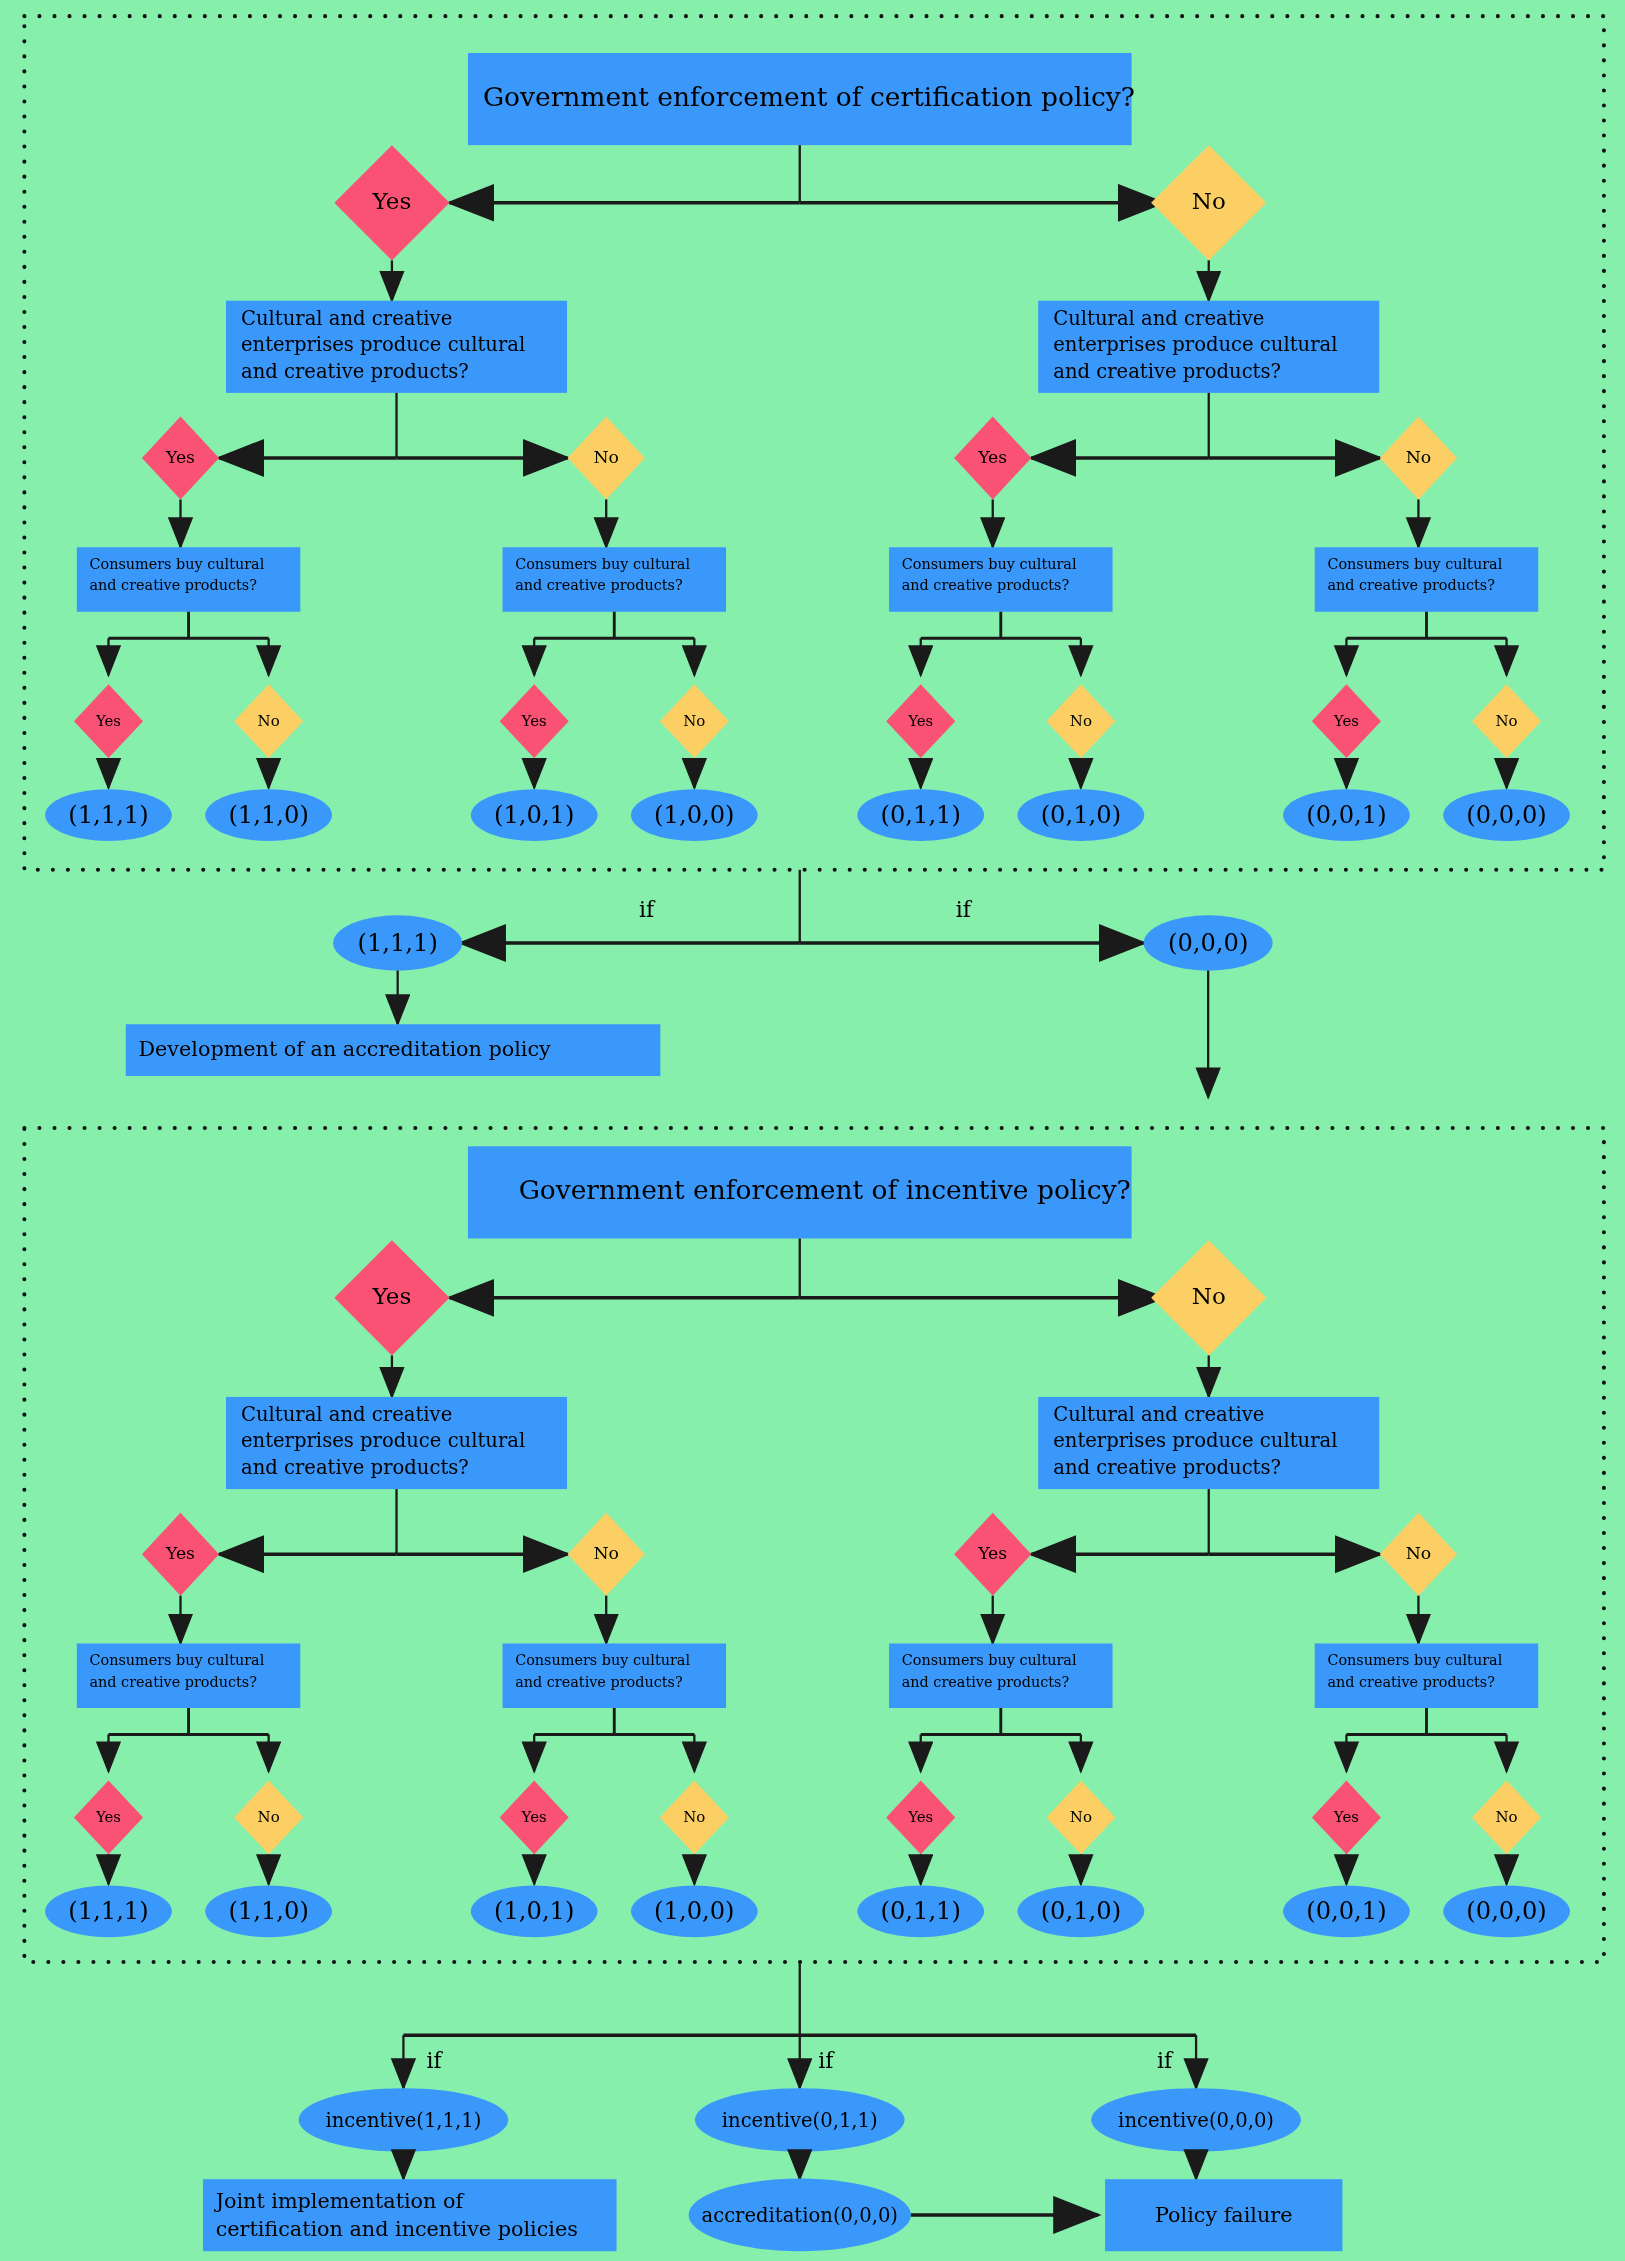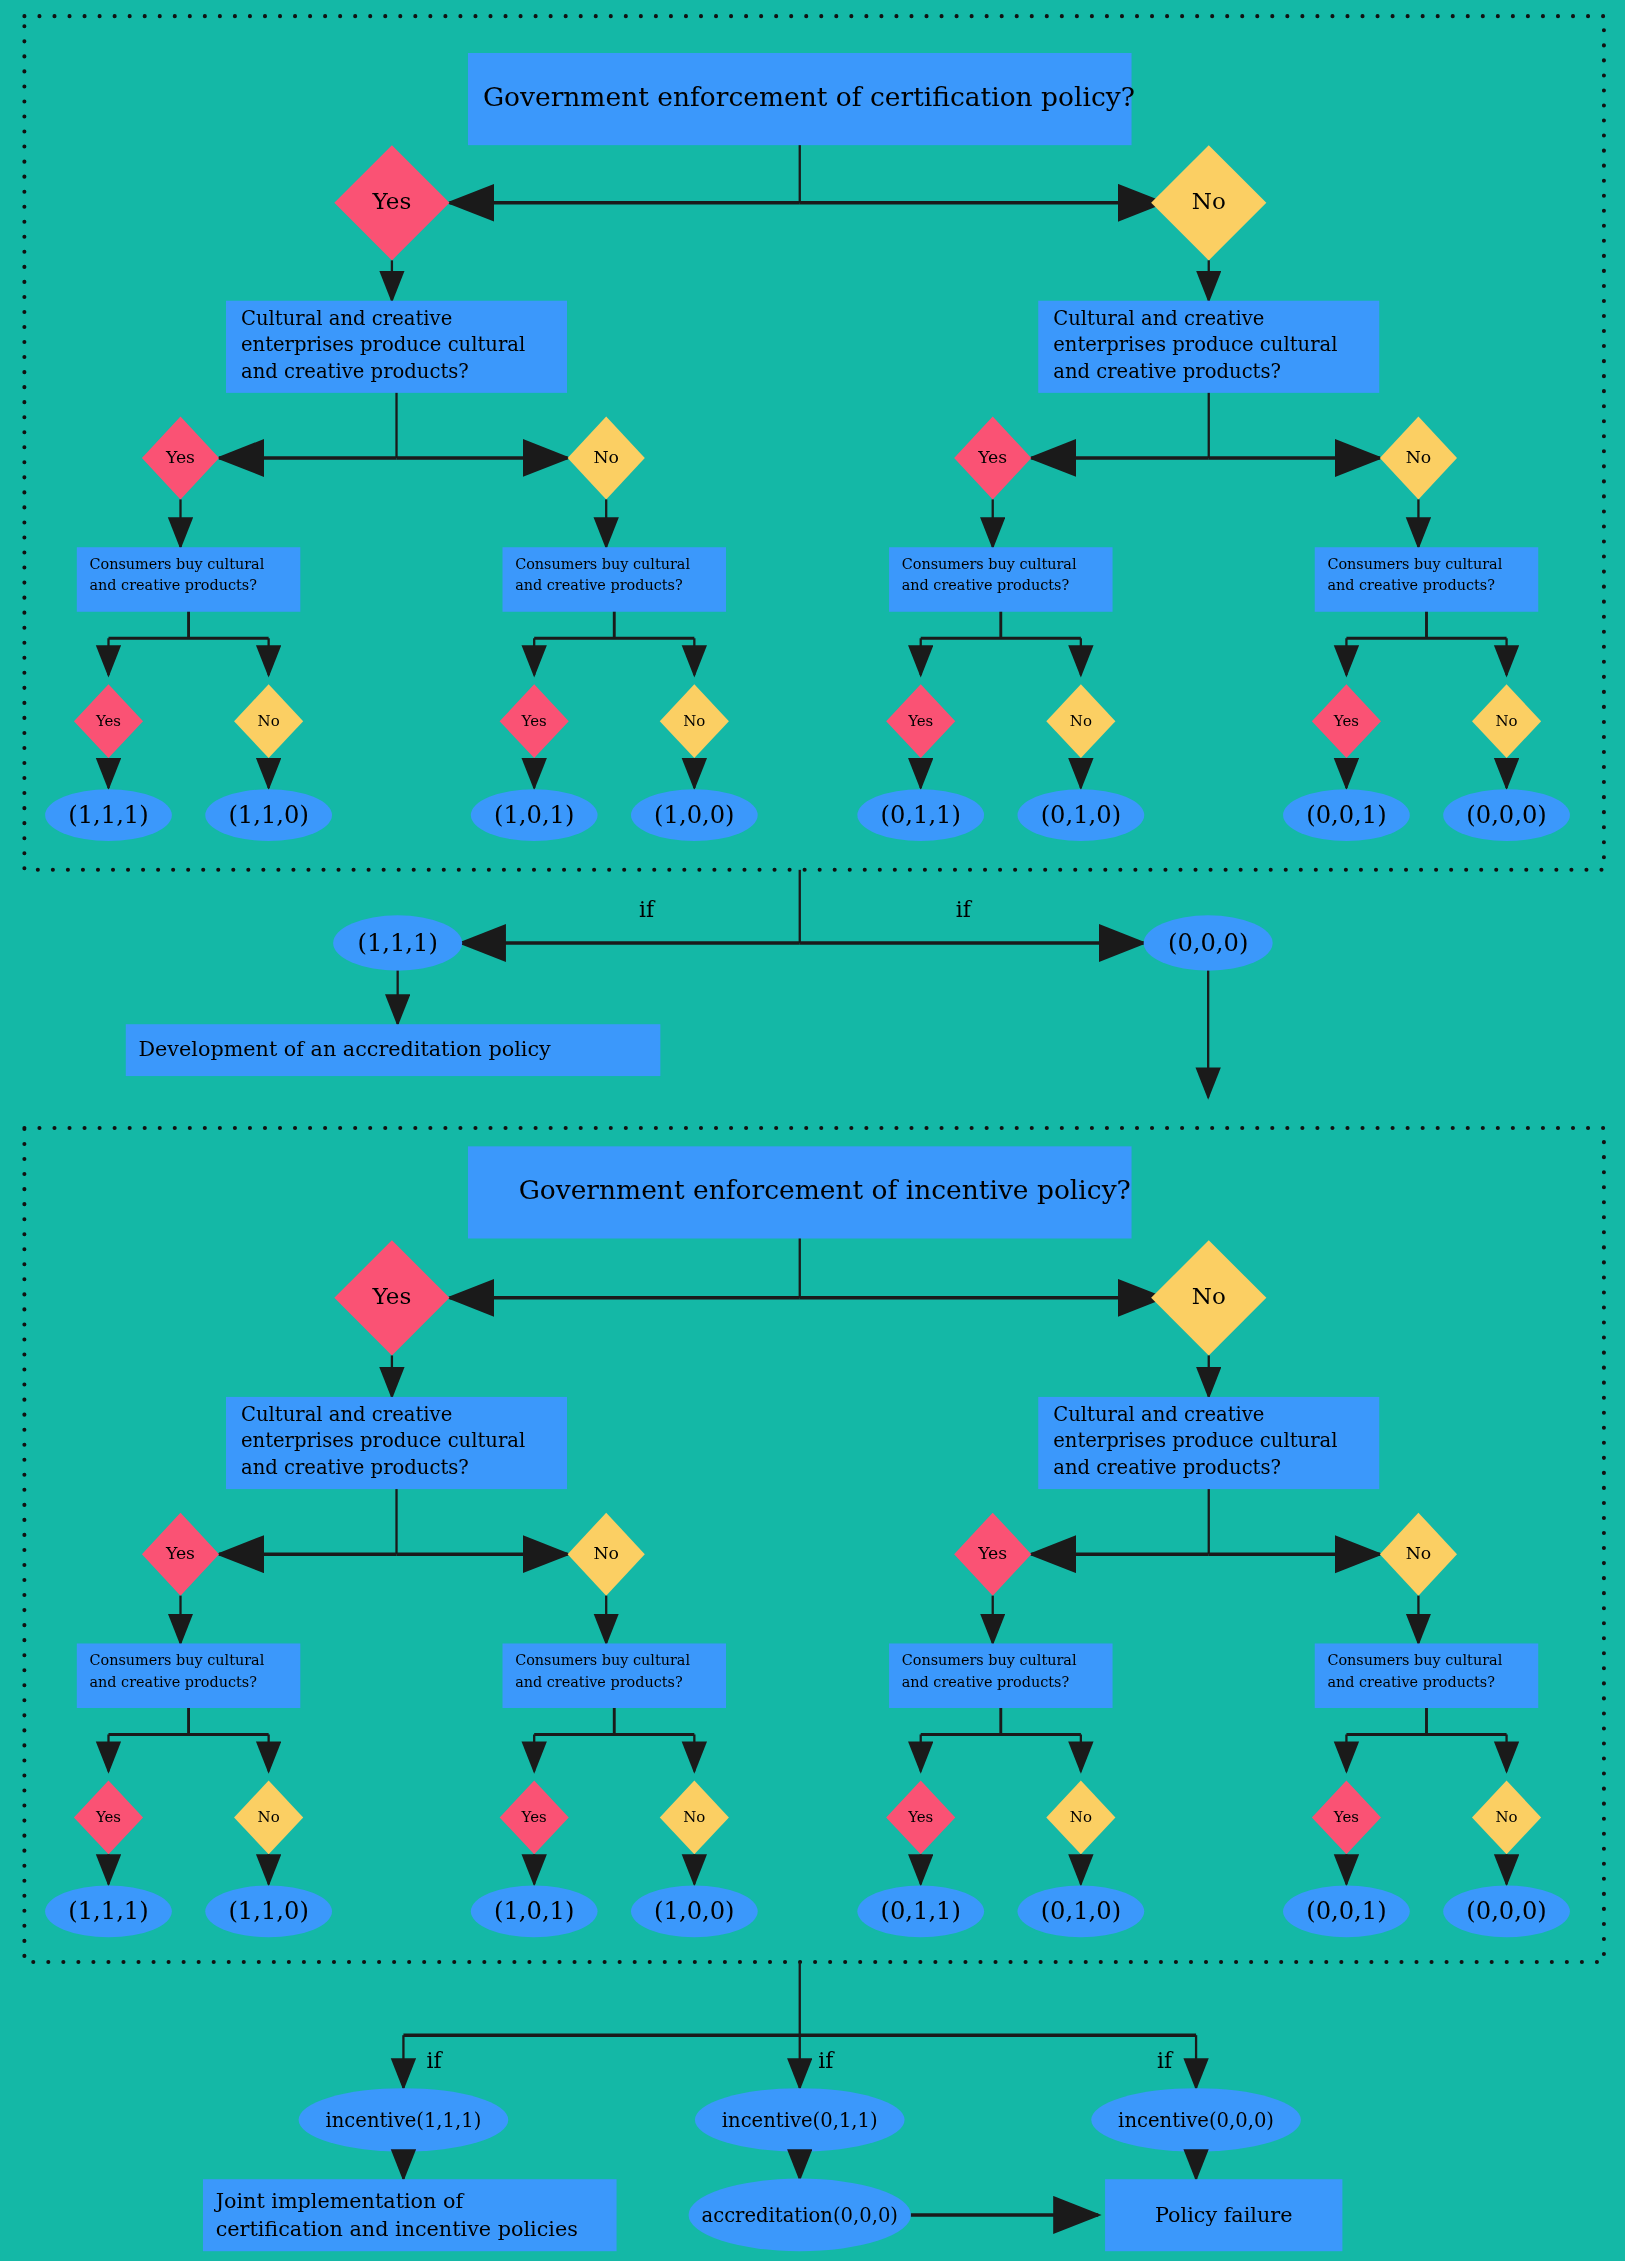--- a/index.html
+++ b/index.html
@@ -1,17 +1,17 @@
 <!DOCTYPE html>
 <html style="font-size:9.2px"><head>
 <meta charset="utf-8">
 <style>
   html,body{margin:0;padding:0;background:#ffffff;}
   body{font-family:"DejaVu Serif", serif;}
-  #stage{position:relative;width:1626px;height:2261px;background:#14b8a6;overflow:hidden;text-decoration:underline;}
+  #stage{position:relative;width:1626px;height:2261px;background:#86efac;overflow:hidden;text-decoration:underline;}
   svg#canvas{position:absolute;left:0;top:0;width:1626px;height:2261px;}
   .rect-node{fill:#3b98fb;}
   .dia-pink{fill:#fa5274;}
   .dia-yellow{fill:#fbcf63;}
   .ell-node{fill:#3b98fb;}
   .edge{stroke:#1a1a1a;fill:none;}
   .dotbox{fill:none;stroke:#111111;stroke-width:7;stroke-linecap:round;stroke-dasharray:0.1 26;}
   text{font-family:"DejaVu Serif", serif;fill:#000000;dominant-baseline:middle;}
   .t-title{font-size:46px;}
   .t-box{font-size:34px;}

